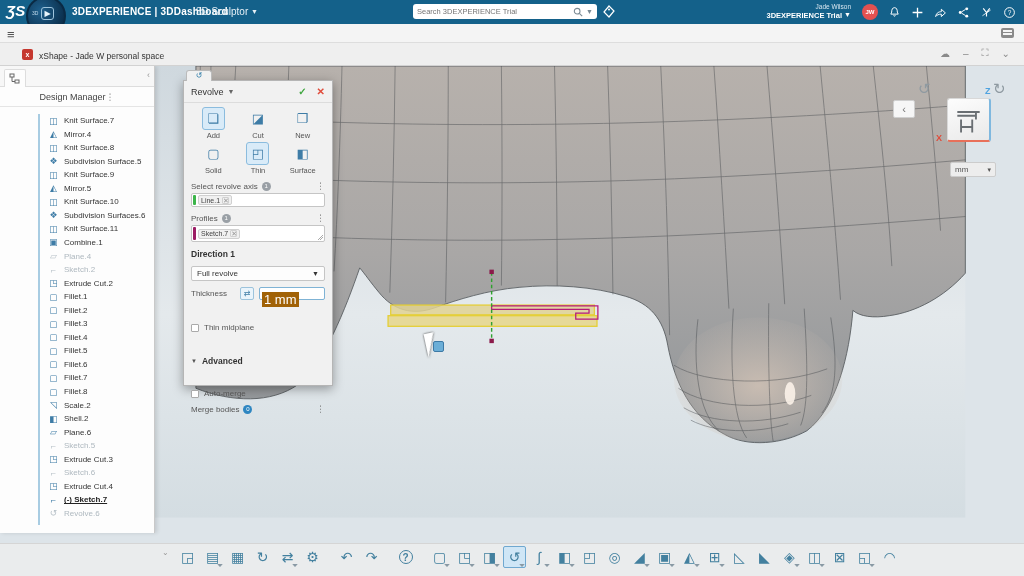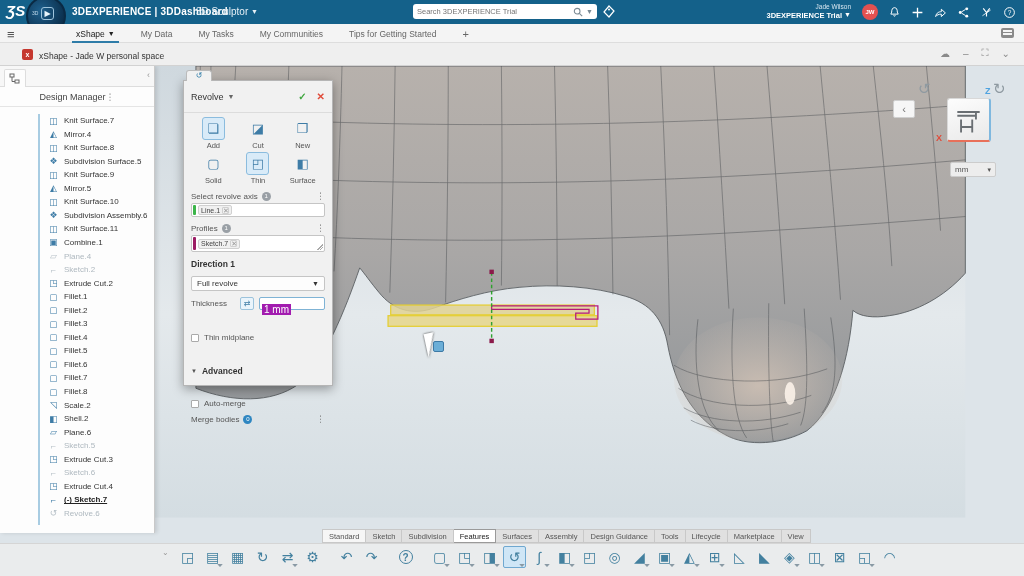--- a/index.html
+++ b/index.html
@@ -75,21 +75,21 @@
   .tree-row { position:absolute; left:48px; right:2px; height:13px; display:flex; align-items:center; gap:5px; white-space:nowrap; }
   .t-icon { font-size:9px; color:#3E7CA6; width:11px; text-align:center; }
   .t-label { font-size:8px; color:#333; }
   .tree-row.dim .t-icon { color:#B7C1C8; }
   .tree-row.dim .t-label { color:#AEB8BF; }
   .tree-row.sel .t-label { font-weight:bold; text-decoration:underline; color:#222; }
 
   
   .dlg-tab { position:absolute; left:186px; top:70px; width:26px; height:11px; background:#F1F1F1; border:1px solid #BBB; border-bottom:none; border-radius:3px 3px 0 0; z-index:30; color:#2E7CA8; font-size:8px; text-align:center; line-height:10px; }
   .dialog { position:absolute; left:183px; top:80px; width:150px; height:306px; background:#F1F1F1; border:1px solid #B5B5B5; box-shadow:0 3px 10px rgba(0,0,0,.35); z-index:29; padding:0 7px; font-size:9px; color:#444; }
-  .dlg-header { height:32px; display:flex; align-items:center; border-bottom:1px solid #DCDCDC; margin:0 -7px; padding:0 7px; }
+  .dlg-header { height:22px; display:flex; align-items:center; border-bottom:1px solid #DCDCDC; margin:0 -7px; padding:0 7px; }
   .dlg-title { font-size:9px; color:#333; }
   .dlg-header .caret { margin-left:4px; color:#666; }
   .dlg-ok { margin-left:auto; color:#3FA63F; font-size:10px; font-weight:bold; }
   .dlg-close { margin-left:10px; color:#E04B3A; font-size:10px; font-weight:bold; }
   .btn-grid { display:grid; grid-template-columns:repeat(3,1fr); margin-top:4px; row-gap:2px; }
   .mode-btn { display:flex; flex-direction:column; align-items:center; gap:1px; }
   .mode-ic { width:23px; height:23px; display:flex; align-items:center; justify-content:center; font-size:13px; color:#3E7CA6; border:1px solid transparent; border-radius:3px; }
   .mode-btn.selected .mode-ic { background:#D9EBF8; border-color:#8BBCDE; }
   .mode-lb { font-size:7.5px; color:#555; }
   .sec-row { display:flex; align-items:center; gap:4px; margin-top:6px; font-size:8px; color:#555; }
@@ -102,21 +102,21 @@
   .chip { display:flex; align-items:center; gap:2px; background:#F0F0F0; border:1px solid #D0D0D0; border-radius:2px; font-size:7px; color:#444; padding:0 2px; height:10px; }
   .chip .x { color:#999; font-size:7px; border:1px solid #D0D0D0; border-radius:1px; width:7px; height:7px; line-height:6px; text-align:center; }
   .resize-grip { position:absolute; right:1px; bottom:1px; width:6px; height:6px;
      background:linear-gradient(135deg, transparent 50%, #AAA 50%, #AAA 60%, transparent 60%, transparent 70%, #AAA 70%, #AAA 80%, transparent 80%); }
   .bold-label { font-weight:bold; color:#333; margin-top:7px; font-size:8.5px; }
   .select { margin-top:7px; height:15px; background:#FDFDFD; border:1px solid #C5C5C5; border-radius:2px; display:flex; align-items:center; justify-content:space-between; padding:0 5px; font-size:8px; color:#333; }
   .thick-row { display:flex; align-items:center; margin-top:6px; gap:5px; }
   .thick-label { font-size:8px; color:#555; }
   .flip-btn { width:14px; height:13px; border:1px solid #9CC3DC; background:#EAF4FB; border-radius:2px; color:#3E7CA6; font-size:8px; text-align:center; line-height:12px; margin-left:8px; }
   .thick-input { flex:1; height:13px; background:#fff; border:1px solid #7FB3D5; border-radius:2px; display:flex; align-items:center; padding-left:2px; }
-  .thick-val { background:#a21caf; color:#fff; font-size:10px; padding:0 2px;margin-top:12px; }
+  .thick-val { background:#a16207; color:#fff; font-size:13px; padding:0 2px;margin-top:12px; }
   .check-row { display:flex; align-items:center; gap:5px; margin-top:23px; font-size:8px; color:#555; }
   .checkbox { width:8px; height:8px; border:1px solid #AAA; background:#fff; border-radius:1px; }
   .adv-row { display:flex; align-items:center; gap:5px; margin-top:24px; font-size:8.5px; font-weight:bold; color:#333; }
   .adv-caret { font-size:6px; color:#555; }
   .sel-bodies { position:relative; margin-top:2px; height:20px; background:#CFE6F5; border:1px solid #7FB3D5; border-radius:2px; display:flex; align-items:center; padding-left:8px; font-size:8px; color:#8FA4B5; }
   .sel-bodies .cbar { width:4px; background:#1F5FA9; }
 
   
   .bottom-strip { position:absolute; left:0; top:543px; width:1024px; height:33px; background:#EAECED; border-top:1px solid #D5D5D5; z-index:15; }
   .tabbar { position:absolute; left:322px; top:529px; height:14px; display:flex; z-index:16; }
@@ -313,39 +313,20 @@
         <svg viewBox="0 0 16 16">
             <circle cx="8" cy="8" r="6" fill="none" stroke="#fff" stroke-width="1.2"></circle>
             <text x="8" y="11" font-size="8" fill="#fff" text-anchor="middle" font-family="Liberation Sans">?</text>
           </svg>
       </div>
     </div>
   </div>
 
   <div class="navbar">
     <div class="hamburger">≡</div>
-    <div class="nav-tabs" id="nav-tabs">
-        <div class="nav-tab active">
-          <span>xShape</span>
-          <span class="caret">▼</span>
-        </div>
-        <div class="nav-tab">
-          <span>My Data</span>
-        </div>
-        <div class="nav-tab">
-          <span>My Tasks</span>
-        </div>
-        <div class="nav-tab">
-          <span>My Communities</span>
-        </div>
-        <div class="nav-tab">
-          <span>Tips for Getting Started</span>
-        </div>
-        <div class="nav-add">+</div>
-      </div>
     <div class="comment-icon">
         <i></i>
       </div>
   </div>
 
   <div class="titlebar">
     <div class="doc-icon">x</div>
     <div class="doc-title">xShape - Jade W personal space</div>
     <div class="win-controls">
       <span>☁</span>
@@ -396,21 +377,21 @@
         <div class="tree-row" style="top: 71.75px;">
           <span class="t-icon">◭</span>
           <span class="t-label">Mirror.5</span>
         </div>
         <div class="tree-row" style="top: 85.3px;">
           <span class="t-icon">◫</span>
           <span class="t-label">Knit Surface.10</span>
         </div>
         <div class="tree-row" style="top: 98.85px;">
           <span class="t-icon">❖</span>
-          <span class="t-label">Subdivision Assembly.6</span>
+          <span class="t-label">Subdivision Surfaces.6</span>
         </div>
         <div class="tree-row" style="top: 112.4px;">
           <span class="t-icon">◫</span>
           <span class="t-label">Knit Surface.11</span>
         </div>
         <div class="tree-row" style="top: 125.95px;">
           <span class="t-icon">▣</span>
           <span class="t-label">Combine.1</span>
         </div>
         <div class="tree-row dim" style="top: 139.5px;">
@@ -588,33 +569,20 @@
     </div>
 
     <div class="sec-row">
       <span>Merge bodies</span>
       <span class="badge blue">0</span>
       <span class="kebab">⋮</span>
     </div>
   </div>
 
   <div class="bottom-strip"></div>
-  <div class="tabbar" id="bottom-tabs">
-      <div class="btab">Standard</div>
-      <div class="btab">Sketch</div>
-      <div class="btab">Subdivision</div>
-      <div class="btab active">Features</div>
-      <div class="btab">Surfaces</div>
-      <div class="btab">Assembly</div>
-      <div class="btab">Design Guidance</div>
-      <div class="btab">Tools</div>
-      <div class="btab">Lifecycle</div>
-      <div class="btab">Marketplace</div>
-      <div class="btab">View</div>
-    </div>
   <div class="tool-chevron">⌄</div>
   <div class="toolbar" id="toolbar">
       <div class="tool">
         <span>◲</span>
       </div>
       <div class="tool flyout">
         <span>▤</span>
       </div>
       <div class="tool">
         <span>▦</span>

